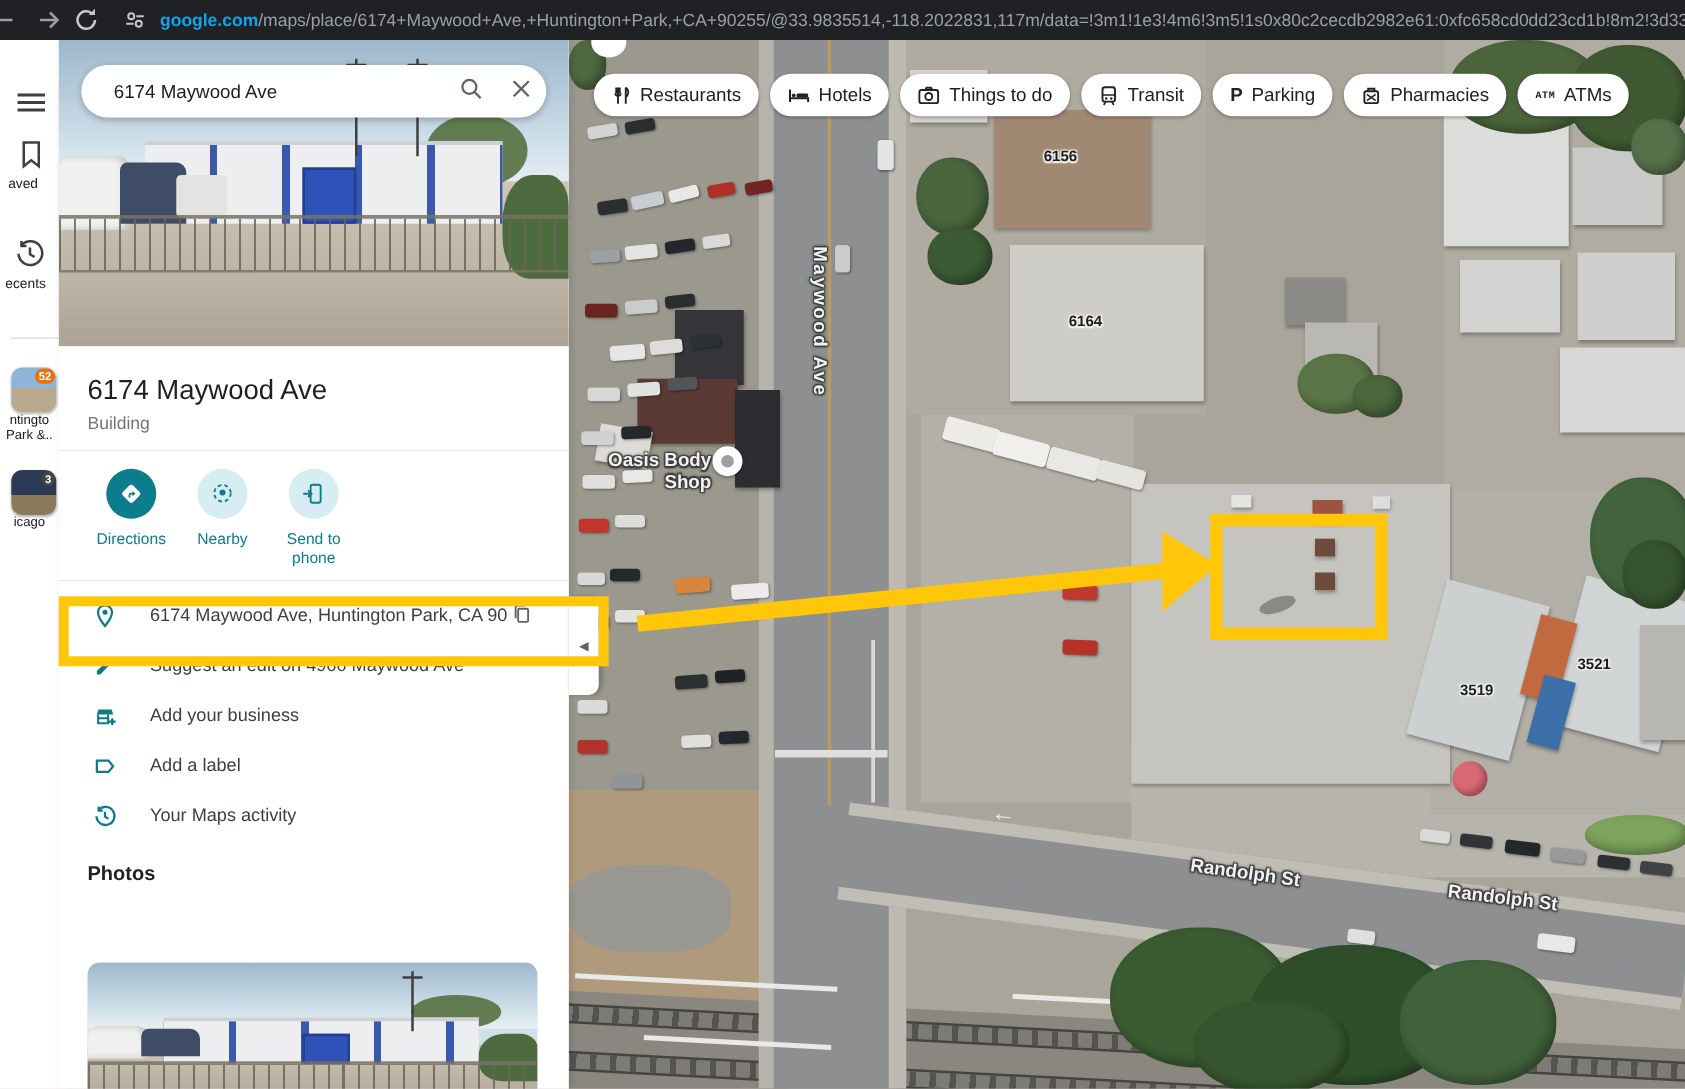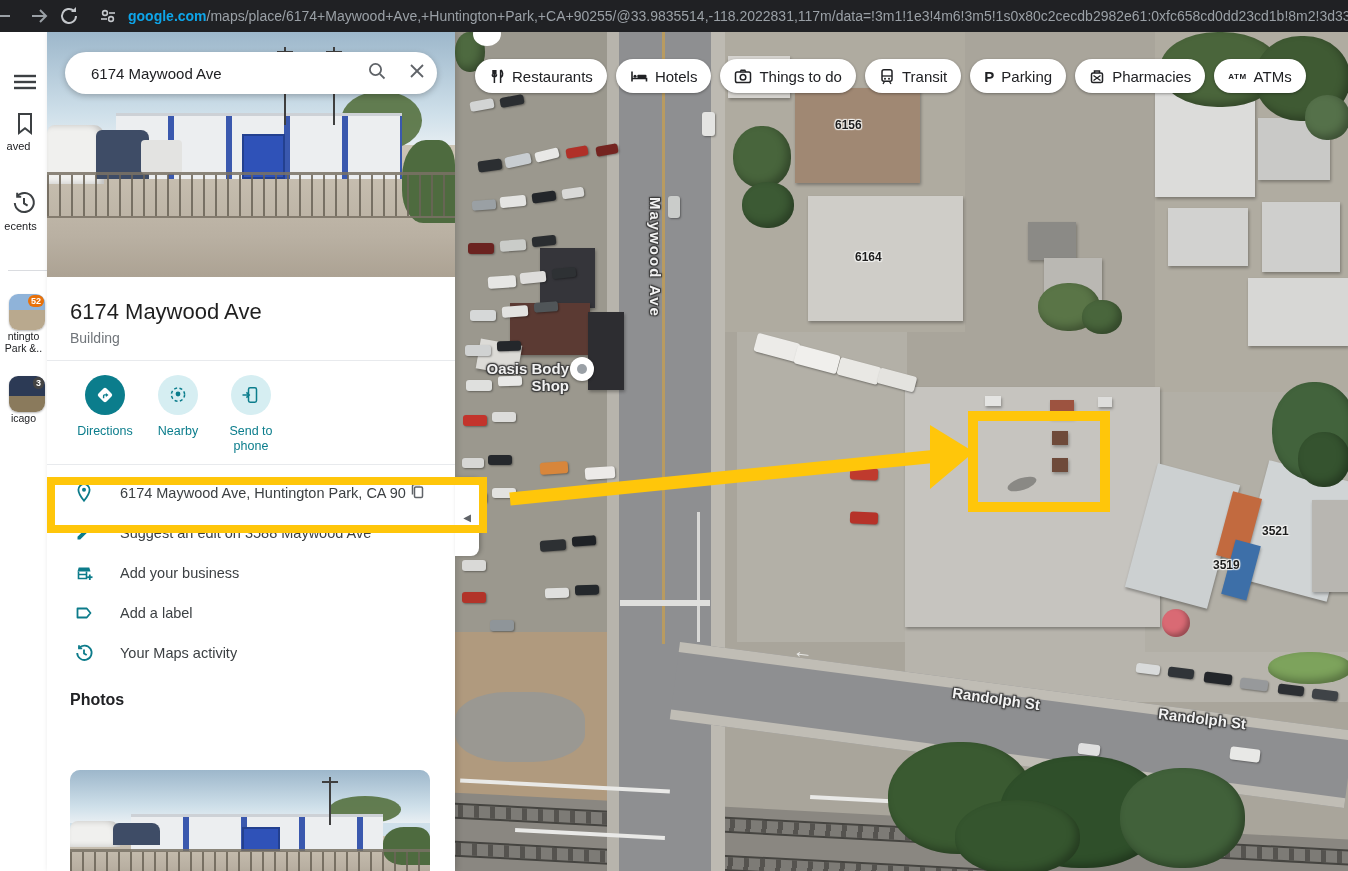--- a/index.html
+++ b/index.html
@@ -93,21 +93,21 @@
   #poi-oasis:after { content:""; position:absolute; left:7px; top:7px; width:10px; height:10px; border-radius:50%; background:#9aa0a6; }
   #white-blob { left:18px; top:-10px; width:28px; height:24px; border-radius:50%; background:#fff; z-index:9; }
   #red-pin { left:543px; top:409px; z-index:9; }
   #pin-shadow { left:552px; top:446px; width:30px; height:12px; background:rgba(0,0,0,.3); border-radius:50%; transform:rotate(-18deg); z-index:8; }
   #umbrella { left:707px; top:577px; width:28px; height:28px; border-radius:50%; background:#d96a74; z-index:7; box-shadow:inset -3px -3px 5px rgba(0,0,0,.3); }
 
   #chips { position:absolute; left:20px; top:27px; display:flex; gap:9px; z-index:12; }
   .chip { height:34px; background:#fff; border-radius:17px; box-shadow:0 1px 3px rgba(0,0,0,.35); display:flex; align-items:center; padding:0 14px; gap:7px; cursor:pointer; white-space:nowrap; }
   .chip-label { font-size:15px; color:#202124; }
   .chip-icon { color:#202124; display:flex; align-items:center; font-weight:bold; }
-  .chip-icon.text-icon { font-size:8px; letter-spacing:.5px; }
+  .chip-icon.text-icon { font-size:8px; letter-spacing:.5px;font-family:Liberation Mono, monospace; }
   .chip-icon.p-icon { font-size:15px; }
 
   
   #collapse-tab { position:absolute; left:455px; top:478px; width:24px; height:78px; background:#fff; border-radius:0 8px 8px 0; box-shadow:2px 0 4px rgba(0,0,0,.25); z-index:45; display:flex; align-items:center; justify-content:center; color:#5f6368; font-size:10px; cursor:pointer; }
   .ann { position:absolute; z-index:50; pointer-events:none; }
   #ann-box-address { left:47px; top:477px; width:440px; height:56px; border:8px solid #ffc60a; }
   #ann-box-map { left:968px; top:411px; width:142px; height:101px; border:10px solid #ffc60a; }
   #ann-arrow { left:0; top:0; width:1348px; height:871px; }
 </style>
 </head>
@@ -256,21 +256,21 @@
         <svg width="18" height="20">
               <rect x="6.5" y="6" width="8" height="10.5" rx="1.2" fill="none" stroke="#5f6368" stroke-width="1.5"></rect>
               <path d="M4.5 13.5V5.2c0-1 .8-1.7 1.7-1.7h6" fill="none" stroke="#5f6368" stroke-width="1.5"></path>
             </svg>
       </span>
     </div>
     <div class="detail-row">
       <svg width="20" height="20">
             <path d="M3.5 13.8V16.5h2.7l8.1-8.1-2.7-2.7zM12.7 4.6l2.7 2.7 1.2-1.2c.5-.5.5-1.2 0-1.7l-1-1c-.5-.5-1.2-.5-1.7 0z" fill="#0c7b8a"></path>
           </svg>
-      <span class="detail-text">Suggest an edit on 3588 Maywood Ave</span>
+      <span class="detail-text">Suggest an edit on 4960 Maywood Ave</span>
     </div>
     <div class="detail-row">
       <svg width="20" height="20">
             <path d="M3.5 8.5l1.2-4h10.6l1.2 4z" fill="#0c7b8a"></path>
             <path d="M4.5 8.5v7h8v-7M4.5 11.5h8" fill="none" stroke="#0c7b8a" stroke-width="1.6"></path>
             <line x1="15.8" y1="11.5" x2="15.8" y2="17" stroke="#0c7b8a" stroke-width="1.8"></line>
             <line x1="13.1" y1="14.2" x2="18.5" y2="14.2" stroke="#0c7b8a" stroke-width="1.8"></line>
           </svg>
       <span class="detail-text">Add your business</span>
     </div>
@@ -334,21 +334,21 @@
         <path d="M12 32V10" stroke="#e6e6e4" stroke-width="4"></path>
         <path d="M12 12L4 14" stroke="#e6e6e4" stroke-width="4"></path>
         <path d="M7 7l-5 7 8 1z" fill="#e6e6e4"></path>
       </svg>
 
   <span class="maplabel-white" id="lbl-maywood">Maywood Ave</span>
   <span class="maplabel-white" id="lbl-randolph1">Randolph St</span>
   <span class="maplabel-white" id="lbl-randolph2">Randolph St</span>
   <span class="maplabel-black" style="left:380px;top:86px;">6156</span>
   <span class="maplabel-black" style="left:400px;top:218px;">6164</span>
-  <span class="maplabel-black" style="left:713px;top:526px;margin-left:45px;">3519</span>
+  <span class="maplabel-black" style="left:713px;top:513px;">3519</span>
   <span class="maplabel-black" style="left:807px;top:492px;">3521</span>
 
   <span class="maplabel-white" id="lbl-oasis">Oasis Body Shop</span>
   <div id="poi-oasis"></div>
   <div id="white-blob"></div>
   <div id="umbrella"></div>
 
   <div id="pin-shadow"></div>
   <svg id="red-pin" width="34" height="46" viewBox="0 0 24 34">
     <path d="M12 .8C5.8.8.8 5.8.8 12c0 8.6 11.2 21 11.2 21s11.2-12.4 11.2-21C23.2 5.8 18.2.8 12 .8z" fill="#ea4335" stroke="#a81d12" stroke-width="1"></path>

